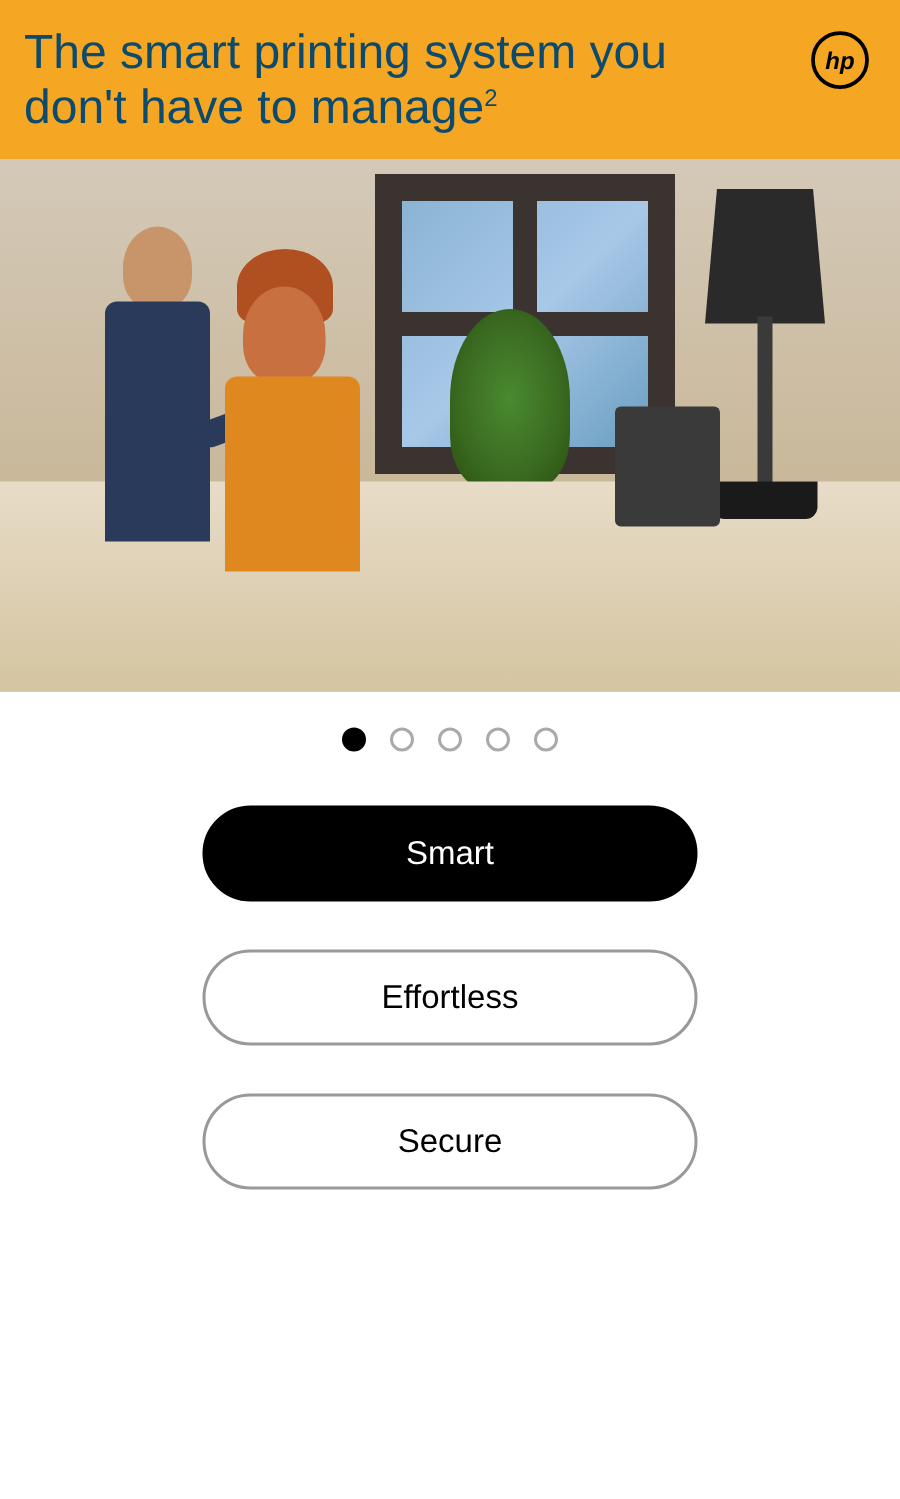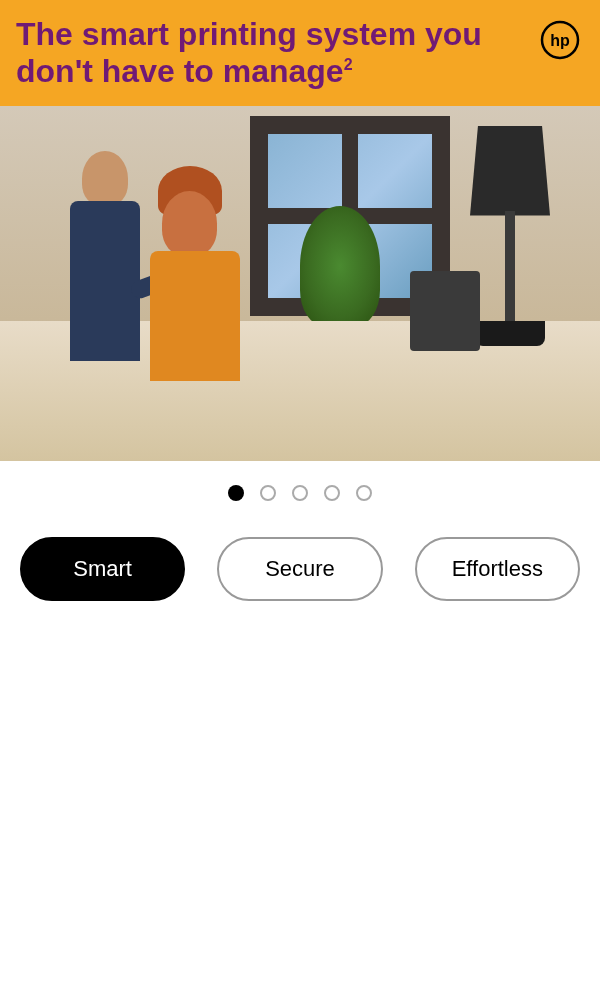--- a/index.html
+++ b/index.html
@@ -20,36 +20,37 @@
       background-color: #F5A623;
       padding: 16px 20px 16px 16px;
       position: relative;
       display: flex;
       align-items: flex-start;
       justify-content: space-between;
     }
 
     #header-text {
       font-size: 32px;
-      font-weight: 700;
-      color: #701a75;
+      font-weight: 400;
+      color: #0c4a6e;
       line-height: 1.15;
       max-width: 520px;
     }
 
     #header-text sup {
       font-size: 16px;
       vertical-align: super;
     }
 
     #hp-logo {
       width: 40px;
       height: 40px;
       flex-shrink: 0;
       margin-top: 4px;
+      font-style: italic;
     }
 
     #hero-image {
       width: 600px;
       height: 355px;
       background: #c8b89a;
       position: relative;
       overflow: hidden;
     }
 
@@ -284,21 +285,21 @@
     }
 
     .dot-inactive {
       background: transparent;
       border: 2px solid #aaaaaa;
     }
 
     
     #buttons-container {
       display: flex;
-      flex-direction: row;
+      flex-direction: column;
       align-items: center;
       gap: 32px;
       padding: 16px 20px 40px 20px;
     }
 
     .nav-button {
       width: 330px;
       height: 64px;
       border-radius: 40px;
       border: 2px solid #888888;
@@ -374,15 +375,15 @@
 <div id="dots-container">
   <div class="dot dot-active"></div>
   <div class="dot dot-inactive"></div>
   <div class="dot dot-inactive"></div>
   <div class="dot dot-inactive"></div>
   <div class="dot dot-inactive"></div>
 </div>
 
 <div id="buttons-container">
   <button class="nav-button nav-button-active">Smart</button>
+  <button class="nav-button nav-button-inactive">Effortless</button>
   <button class="nav-button nav-button-inactive">Secure</button>
-  <button class="nav-button nav-button-inactive">Effortless</button>
 </div>
 
 </body></html>

